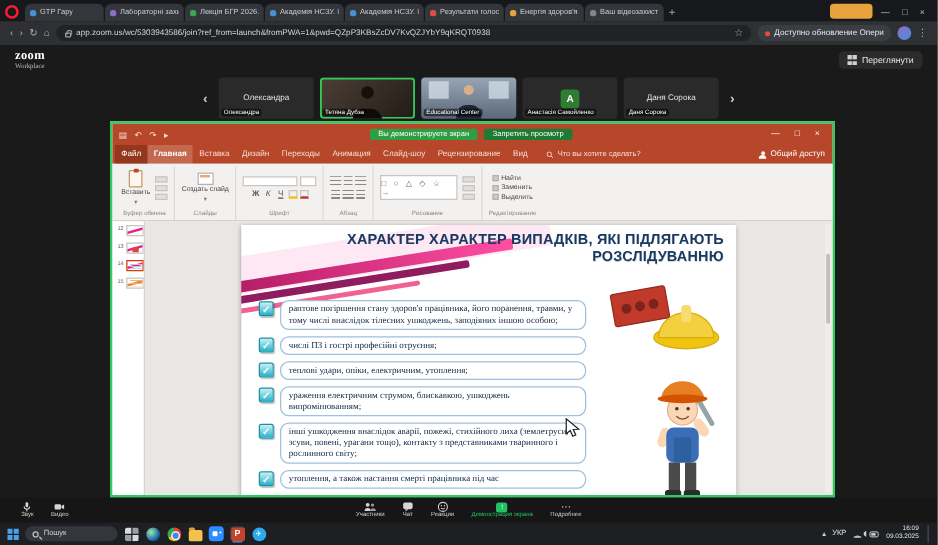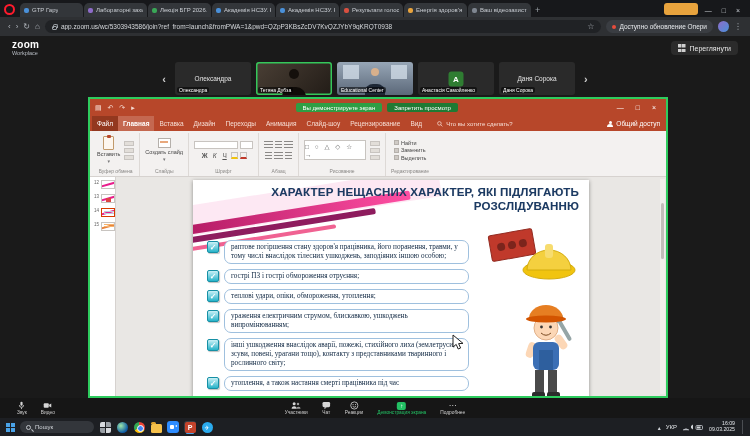--- a/index.html
+++ b/index.html
@@ -30,21 +30,21 @@
   .urltext { font-size:6.5px; color:#d5d8dc; white-space:nowrap; overflow:hidden; text-overflow:ellipsis; flex:1; }
   .update-pill { height:13px; background:#3a3d42; border-radius:7px; display:flex; align-items:center;
     gap:3px; padding:0 6px; flex:none; }
   .reddot { width:4px; height:4px; border-radius:50%; background:#e74c3c; }
   .update-pill span { font-size:6.5px; color:#e8eaed; white-space:nowrap; }
   .b-avatar { width:11px; height:11px; border-radius:50%; background:linear-gradient(135deg,#8e6cc9,#4a90d9); flex:none; }
 
   
   .zoomheader { position:absolute; left:0; top:36px; right:0; height:24px; background:#1a1a1a;
     display:flex; align-items:center; padding:0 12px; }
-  .brand { display:flex; flex-direction:column; line-height:1; }
+  .brand { display:flex; flex-direction:column; line-height:1;font-family:Liberation Serif, serif; }
   .brand .z1 { font-size:10px; font-weight:bold; color:#fff; letter-spacing:.3px; }
   .brand .z2 { font-size:5.5px; color:#b9bec5; margin-top:1px; }
   .view-btn { margin-left:auto; display:flex; align-items:center; gap:4px; background:#2b2b2b;
     border-radius:4px; padding:3px 7px; }
   .grid-ico { width:8px; height:8px; background:
     linear-gradient(#cfcfcf,#cfcfcf) 0 0/3.5px 3.5px no-repeat,
     linear-gradient(#cfcfcf,#cfcfcf) 100% 0/3.5px 3.5px no-repeat,
     linear-gradient(#cfcfcf,#cfcfcf) 0 100%/3.5px 3.5px no-repeat,
     linear-gradient(#cfcfcf,#cfcfcf) 100% 100%/3.5px 3.5px no-repeat; }
   .view-btn span { font-size:7px; color:#e8e8e8; }
@@ -476,34 +476,34 @@
         </div>
       </div>
 
       <div class="slidearea">
         <div class="slide">
           <div class="stripe s-wash"></div>
           <div class="stripe s1"></div>
           <div class="stripe s2"></div>
           <div class="stripe s3"></div>
 
-          <div class="slide-title">ХАРАКТЕР НЕЩАСНИХ ХАРАКТЕР, ЯКІ ПІДЛЯГАЮТЬ РОЗСЛІДУВАННЮ</div>
+          <div class="slide-title">ХАРАКТЕР ХАРАКТЕР ВИПАДКІВ, ЯКІ ПІДЛЯГАЮТЬ РОЗСЛІДУВАННЮ</div>
 
           <div class="bullets">
             <div class="brow">
               <span class="chk">✓</span>
               <span class="btxt">раптове погіршення стану здоров'я працівника, його поранення, травми, у тому числі внаслідок тілесних ушкоджень, заподіяних іншою особою;</span>
             </div>
             <div class="brow">
               <span class="chk">✓</span>
-              <span class="btxt">гострі ПЗ і гострі обмороження отруєння;</span>
+              <span class="btxt">числі ПЗ і гострі професійні отруєння;</span>
             </div>
             <div class="brow">
               <span class="chk">✓</span>
-              <span class="btxt">теплові удари, опіки, обмороження, утоплення;</span>
+              <span class="btxt">теплові удари, опіки, електричним, утоплення;</span>
             </div>
             <div class="brow">
               <span class="chk">✓</span>
               <span class="btxt">ураження електричним струмом, блискавкою, ушкоджень випромінюванням;</span>
             </div>
             <div class="brow">
               <span class="chk">✓</span>
               <span class="btxt">інші ушкодження внаслідок аварії, пожежі, стихійного лиха (землетруси, зсуви, повені, урагани тощо), контакту з представниками тваринного і рослинного світу;</span>
             </div>
             <div class="brow">

